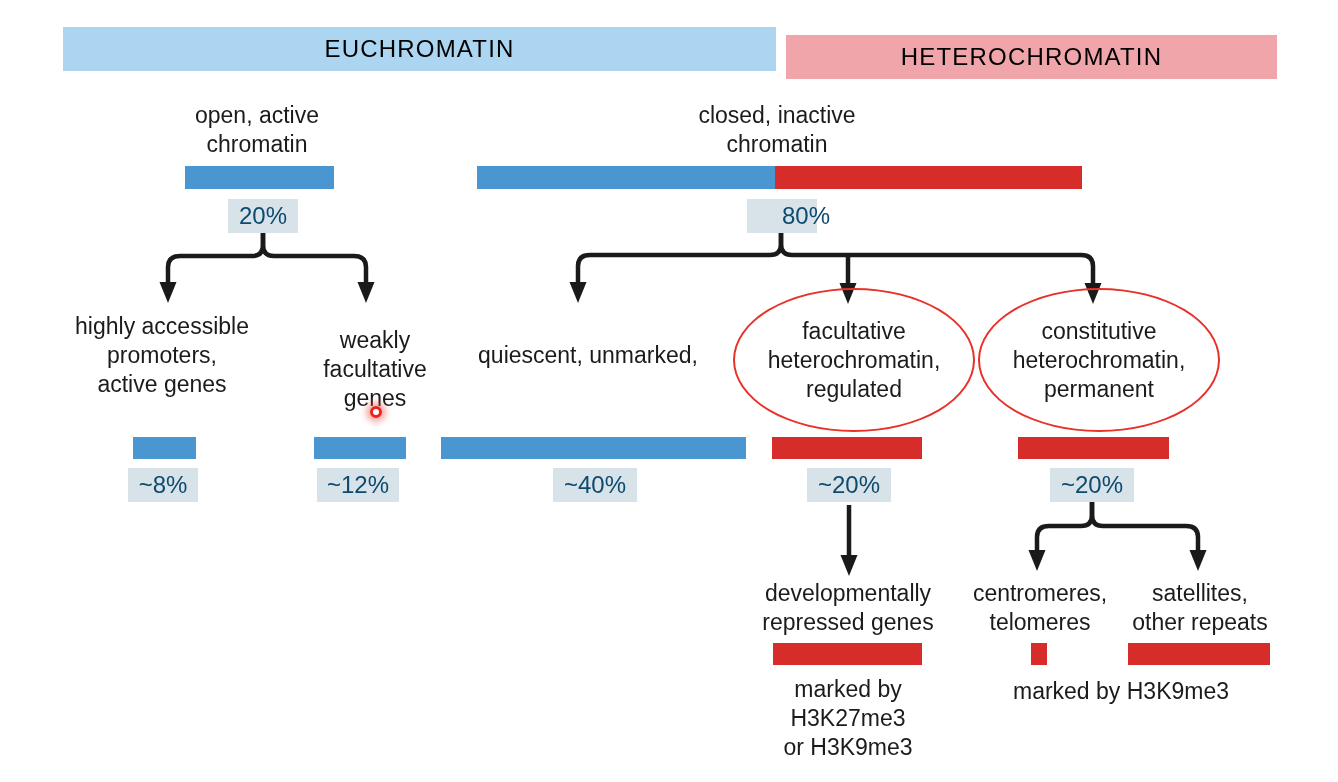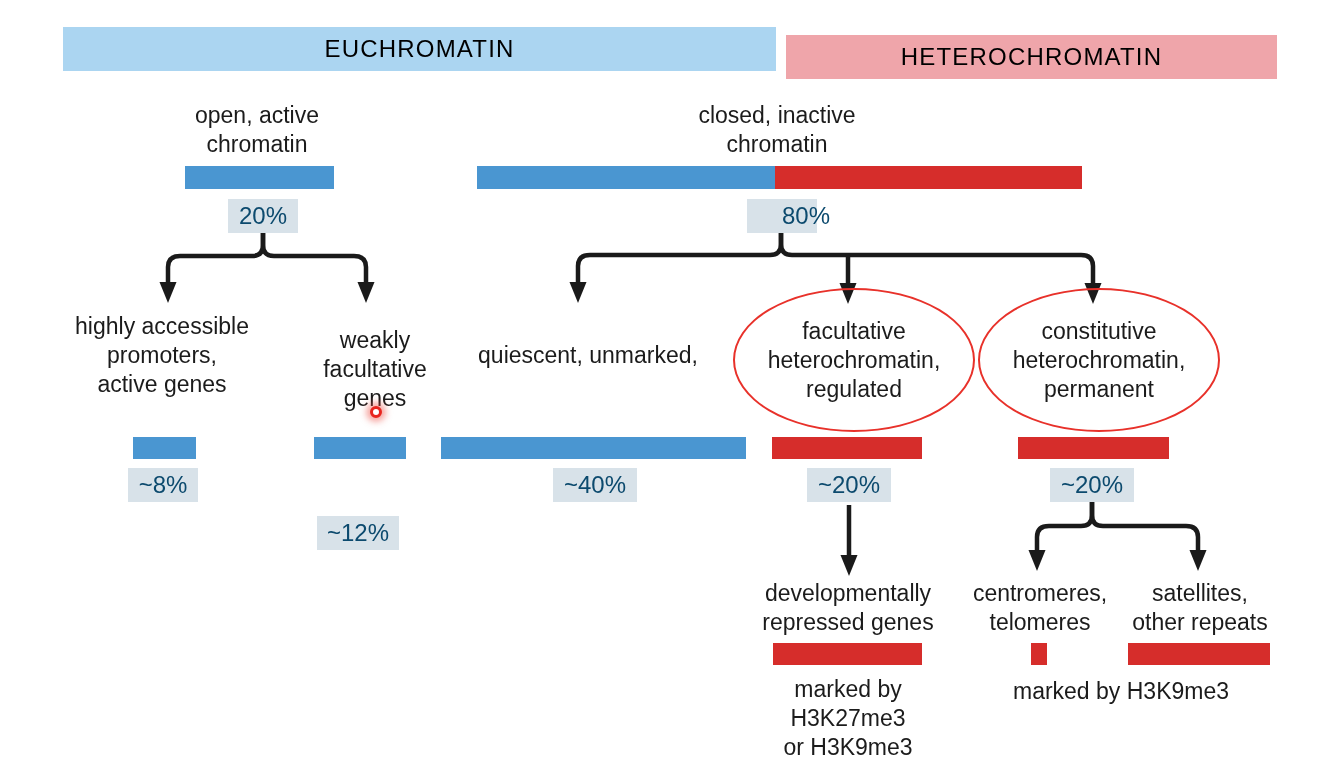--- a/index.html
+++ b/index.html
@@ -122,21 +122,21 @@
 
   <div class="abs click-ind"></div>
 
   <div class="abs bar2 blue" style="left:133px; top:437px; width:63px;"></div>
   <div class="abs bar2 blue" style="left:314px; top:437px; width:92px;"></div>
   <div class="abs bar2 blue" style="left:441px; top:437px; width:305px;"></div>
   <div class="abs bar2 red" style="left:772px; top:437px; width:150px;"></div>
   <div class="abs bar2 red" style="left:1018px; top:437px; width:151px;"></div>
 
   <div class="abs chip" style="left:128px; top:468px; width:70px;">~8%</div>
-  <div class="abs chip" style="left:317px; top:468px; width:82px;margin-top:48px;">~12%</div>
+  <div class="abs chip" style="left:317px; top:468px; width:82px;">~12%</div>
   <div class="abs chip" style="left:553px; top:468px; width:84px;">~40%</div>
   <div class="abs chip" style="left:807px; top:468px; width:84px;">~20%</div>
   <div class="abs chip" style="left:1050px; top:468px; width:84px;">~20%</div>
 
   <div class="abs lbl" style="left:723px; top:579px; width:250px;">
     <div>developmentally</div>
     <div>repressed genes</div>
   </div>
   <div class="abs bar2 red" style="left:773px; top:643px; width:149px;"></div>
   <div class="abs lbl" style="left:748px; top:675px; width:200px;">

